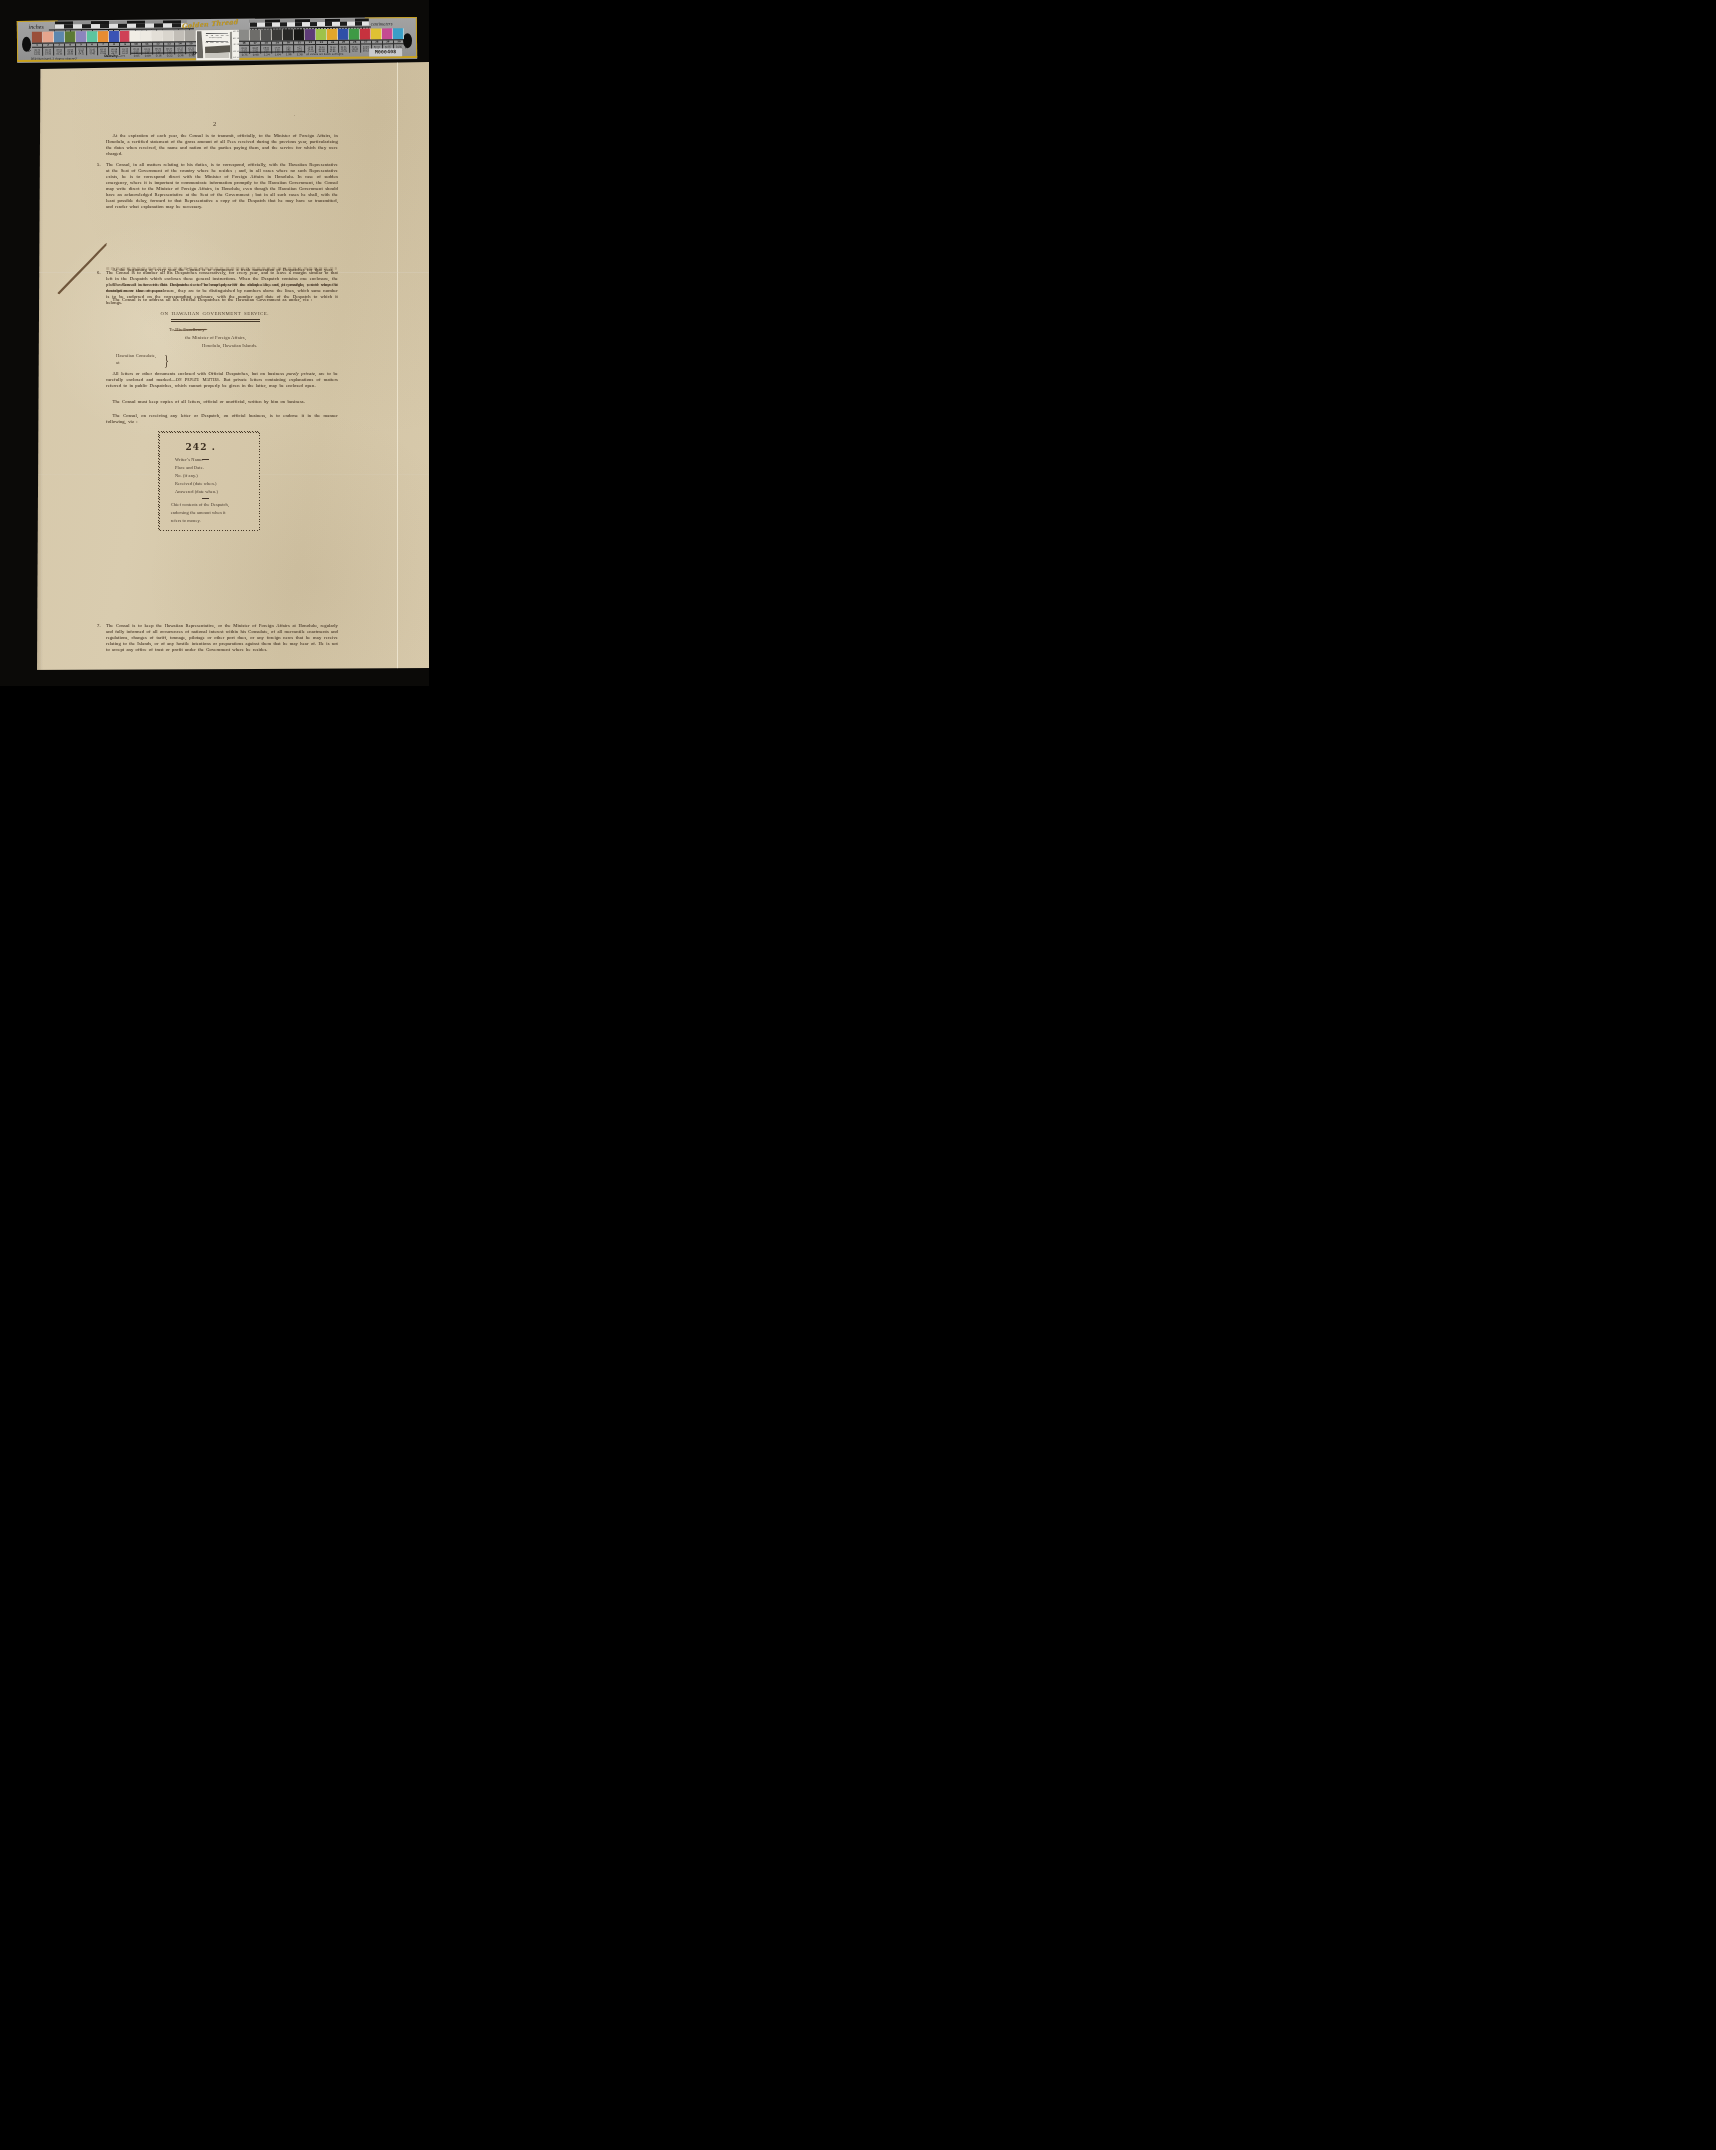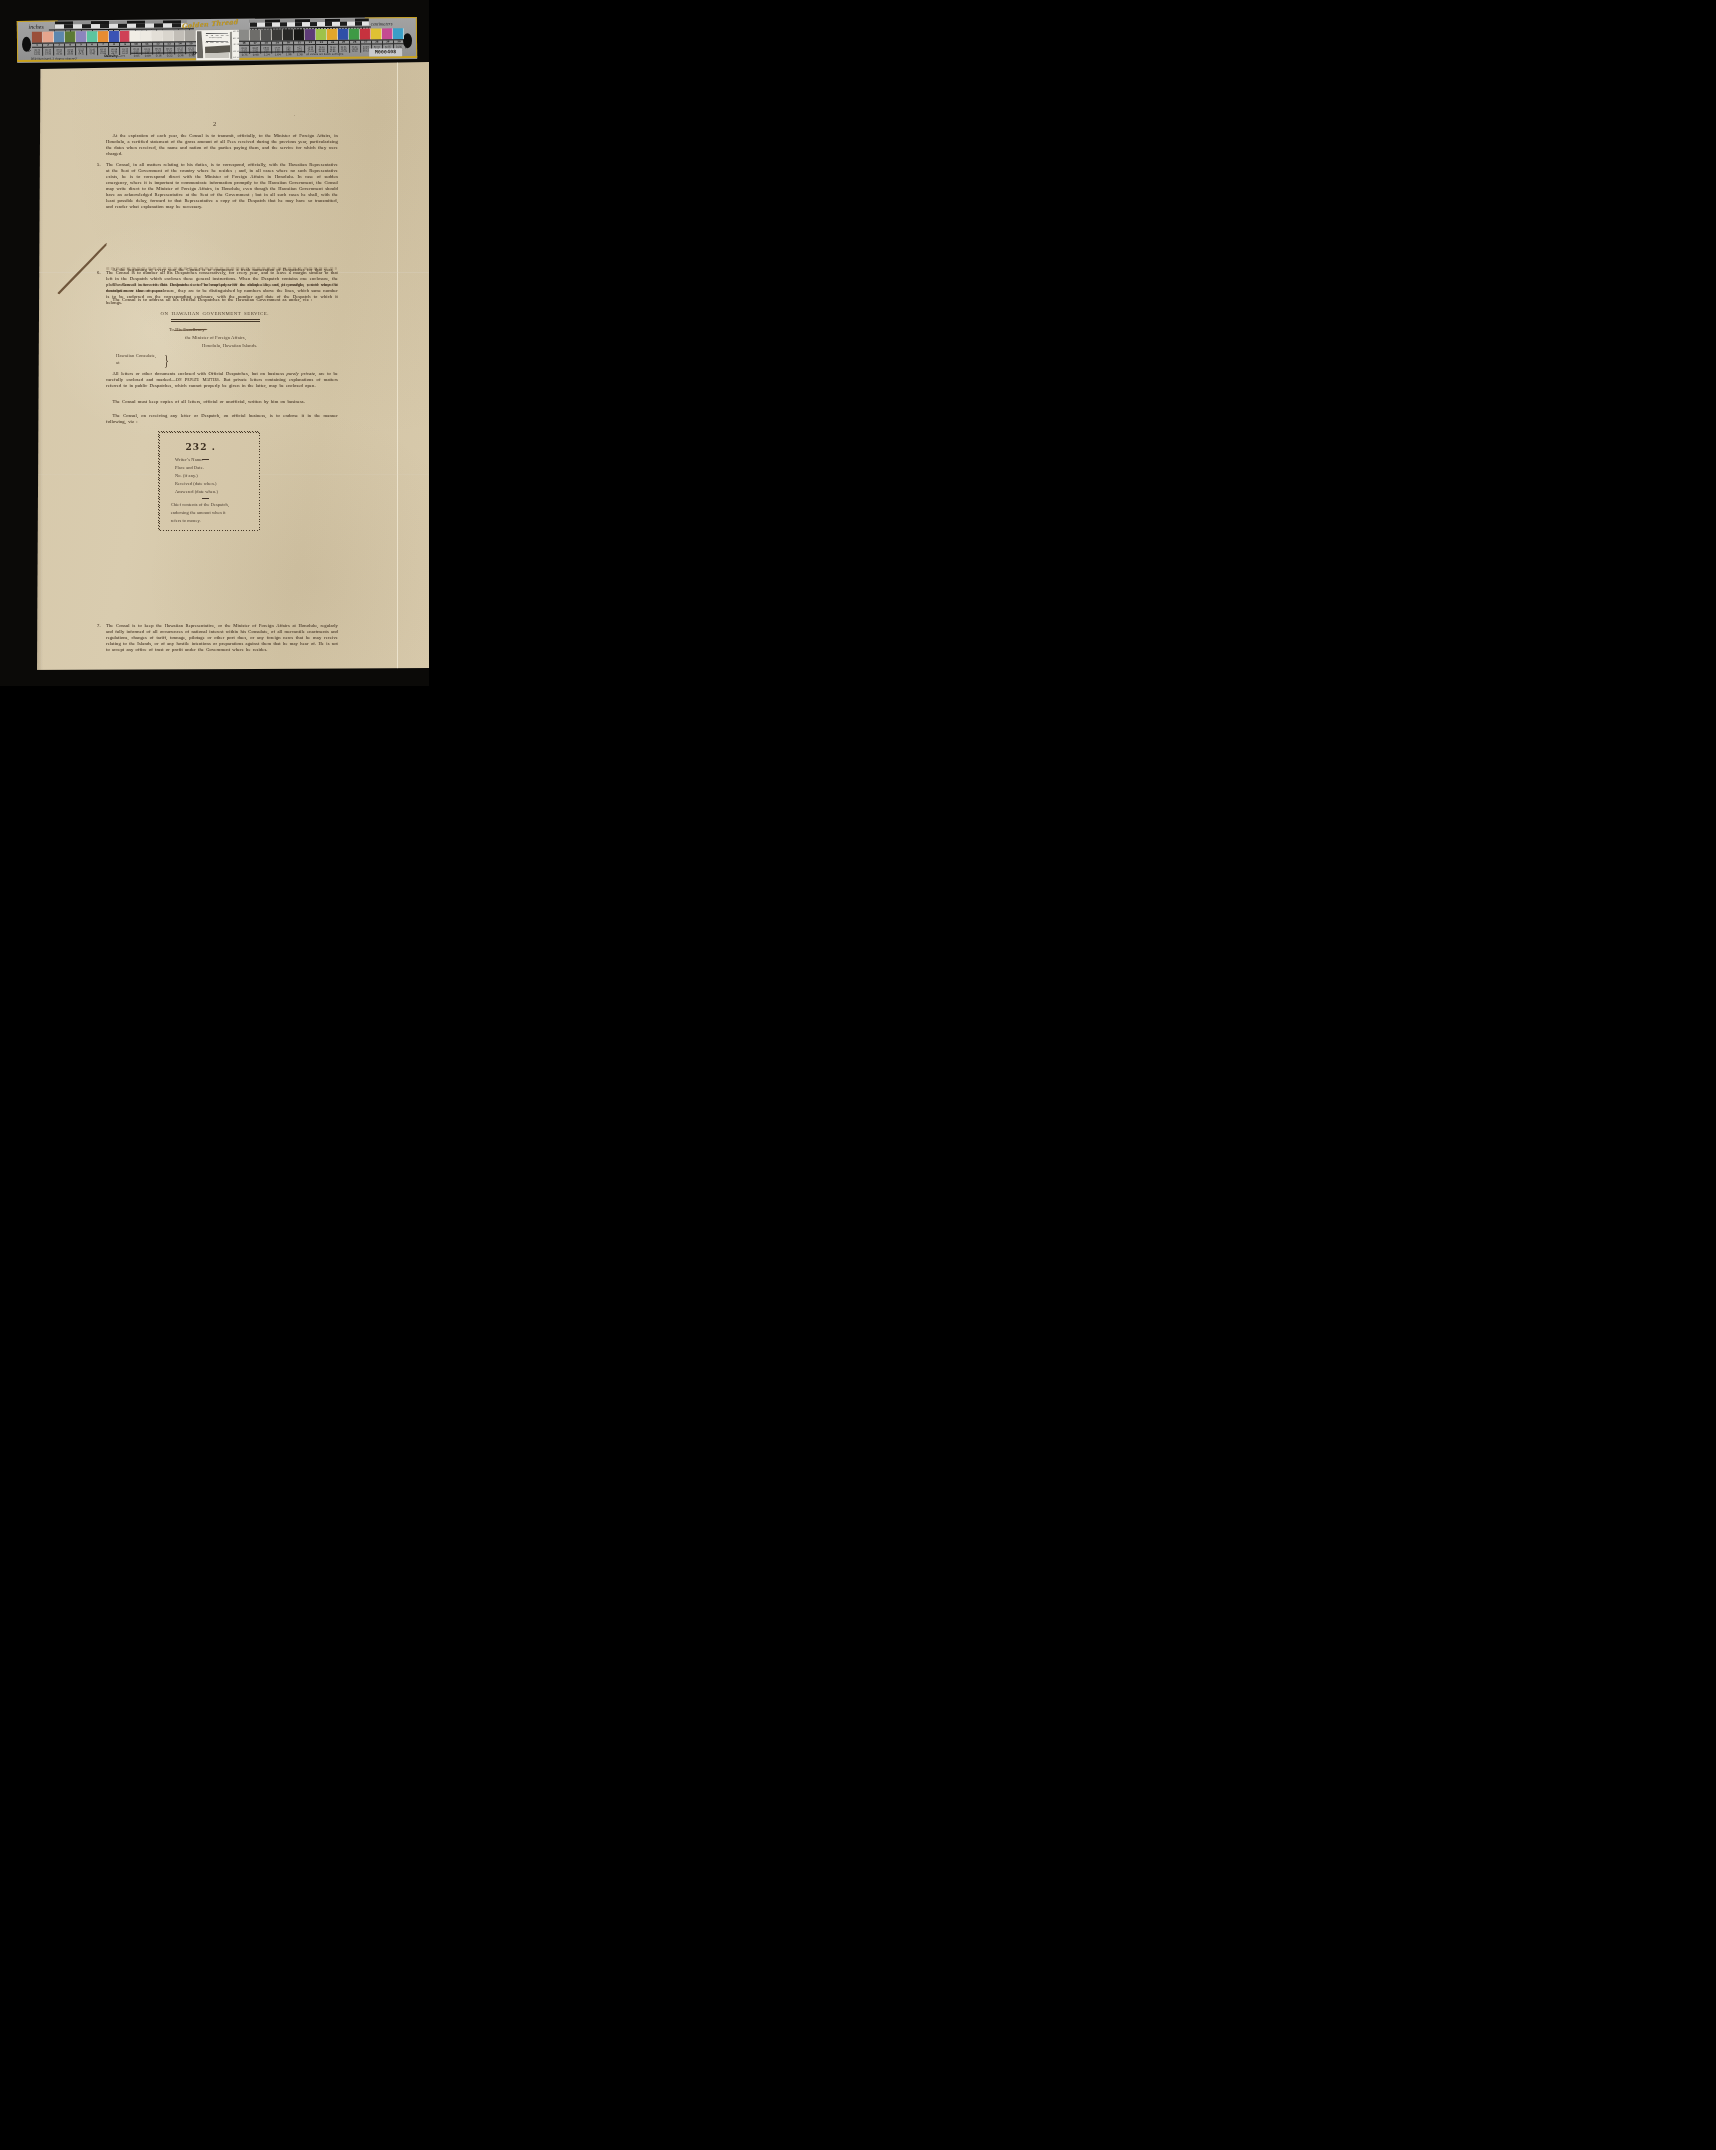--- a/index.html
+++ b/index.html
@@ -523,21 +523,21 @@
 
       <div class="blk ind" style="top:309px">
         <span>All letters or other documents enclosed with Official Despatches, but on business </span><span class="it">purely private,</span><span> are to be carefully enclosed and marked—</span><span class="sc">On Private Matters.</span><span>  But private letters containing explanations of matters referred to in public Despatches, which cannot properly be given in the latter, may be enclosed open.</span>
       </div>
 
       <div class="blk ind" style="top:337px">The Consul must keep copies of all letters, official or unofficial, written by him on business.</div>
       <div class="blk ind" style="top:351px">The Consul, on receiving any letter or Despatch, on official business, is to endorse it in the manner following, viz :</div>
 
       <div class="ebox">
         <div class="ebox-in">
-          <div class="eyear">232 .</div>
+          <div class="eyear">242 .</div>
           <div class="edash" style="top:26px"></div>
           <div class="eline" style="top:24px">Writer’s Name.</div>
           <div class="eline" style="top:32px">Place and Date.</div>
           <div class="eline" style="top:40px">No. (if any.)</div>
           <div class="eline" style="top:48px">Received (date when.)</div>
           <div class="eline" style="top:56px">Answered (date when.)</div>
           <div class="edash" style="top:65px"></div>
           <div class="enote" style="top:69px">Chief contents of the Despatch,</div>
           <div class="enote" style="top:77px">endorsing the amount when it</div>
           <div class="enote" style="top:85px">refers to money.</div>

